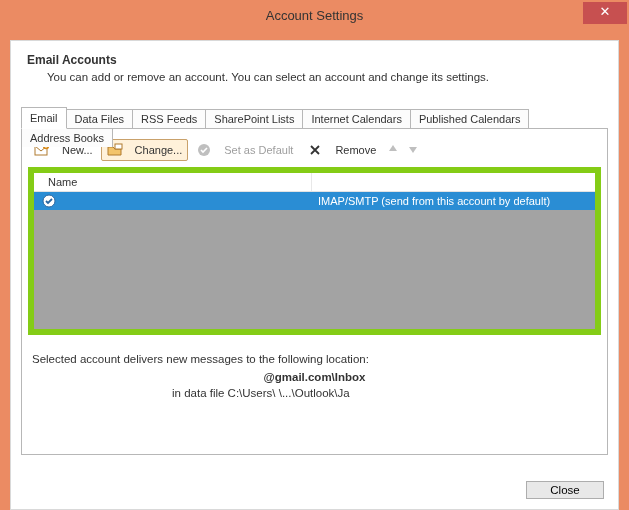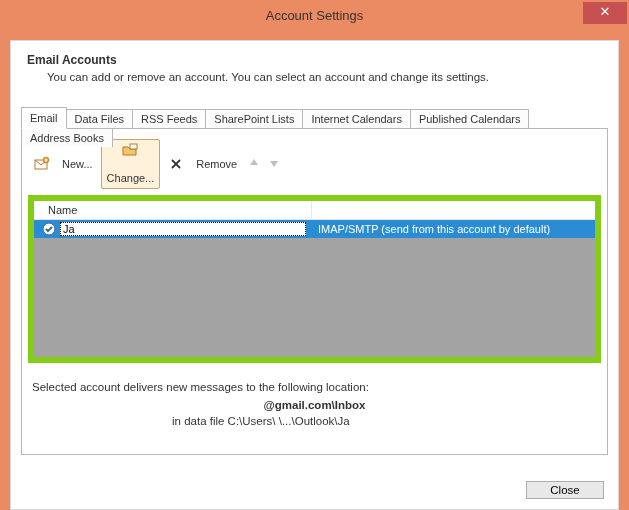--- a/index.html
+++ b/index.html
@@ -20,21 +20,21 @@
 
   .tabstrip { margin: 18px 10px 0 10px; position: relative; height: 22px; }
   .tabstrip::after { content: ""; position: absolute; left: 0; right: 0; bottom: 0; height: 1px; background: #b7b7b7; }
   .tab { display: inline-block; border: 1px solid #b7b7b7; border-bottom: none; padding: 3px 8px 3px 8px; font-size: 11px; color: #333; background: #fcfcfc; position: relative; margin-right: -1px; vertical-align: bottom; }
   .tab.active { background: #fff; z-index: 2; border-bottom: 1px solid #fff; margin-bottom: -1px; padding-top: 4px; padding-bottom: 4px; }
 
   .tabpage { margin: 0 10px 0 10px; border: 1px solid #b7b7b7; border-top: none; padding: 8px 6px 6px 6px; height: 326px; background: #fff; }
 
   .toolbar { display: flex; align-items: center; gap: 2px; padding: 2px 0 6px 0; }
   .tbtn { display: inline-flex; align-items: center; gap: 12px; padding: 2px 5px; font-size: 11px; color: #333; border: 1px solid transparent; border-radius: 2px; line-height: 16px; }
-  .tbtn.pressed { border: 1px solid #c9a16b; background: #fff1da; flex-direction: column; }
+  .tbtn.pressed { border: 1px solid #c9a16b; background: #fff1da; }
   .tbtn.disabled { color: #9e9e9e; }
   .tbtn .ico { width: 16px; height: 16px; display: inline-block; }
   .uarr, .darr { font-size: 13px; color: #9e9e9e; padding: 0 3px; }
 
   .listview { border: 6px solid #84cc16; height: 168px; background: #a3a3a3; }
   .lv-head { display: flex; background: #fff; border-bottom: 1px solid #e3e3e3; }
   .lv-head .col { font-size: 11px; color: #333; padding: 3px 6px; border-right: 1px solid #e8e8e8; }
   .col-name { width: 278px; padding-left: 14px !important; }
   .col-type { flex: 1; }
   .lv-row { display: flex; align-items: center; background: #2a8dd4; color: #fff; height: 18px; }
@@ -91,20 +91,29 @@
         </span>
         <span class="tbtn pressed">
           <span class="ico">
             <svg width="16" height="16">
                 <path d="M1 5 h5 l2 2 h6 v6 h-13 z" fill="#f3c46b" stroke="#b07b2e"></path>
                 <rect x="8" y="2" width="7" height="5" fill="#fff" stroke="#b07b2e"></rect>
               </svg>
           </span>
           <span>Change...</span>
         </span>
+        <span class="tbtn disabled">
+          <span class="ico">
+            <svg width="16" height="16">
+                <circle cx="8" cy="8" r="6" fill="#bfbfbf"></circle>
+                <path d="M5 8 l2 2 l4 -4" fill="none" stroke="#fff" stroke-width="1.6"></path>
+              </svg>
+          </span>
+          <span>Set as Default</span>
+        </span>
         <span class="tbtn">
           <span class="ico">
             <svg width="16" height="16">
                 <path d="M4 4 L12 12 M12 4 L4 12" stroke="#333" stroke-width="1.8"></path>
               </svg>
           </span>
           <span>Remove</span>
         </span>
         <span class="uarr">
           <span>
@@ -127,21 +136,20 @@
           <div class="col col-name">Name</div>
         </div>
         <div class="lv-row">
           <div class="cell cell-name">
             <span class="chk">
               <svg width="14" height="14">
                   <circle cx="7" cy="7" r="6" fill="#fff" stroke="#2a66a0"></circle>
                   <path d="M4 7 l2 2 l4 -4" fill="none" stroke="#2a66a0" stroke-width="1.8"></path>
                 </svg>
             </span>
-            <span class="editbox">Ja</span>
           </div>
           <div class="cell cell-type">
             <span class="label">IMAP/SMTP (send from this account by default)</span>
           </div>
         </div>
       </div>
 
       <div class="footer-info">
         <div>Selected account delivers new messages to the following location:</div>
         <div class="line2">@gmail.com\Inbox</div>

